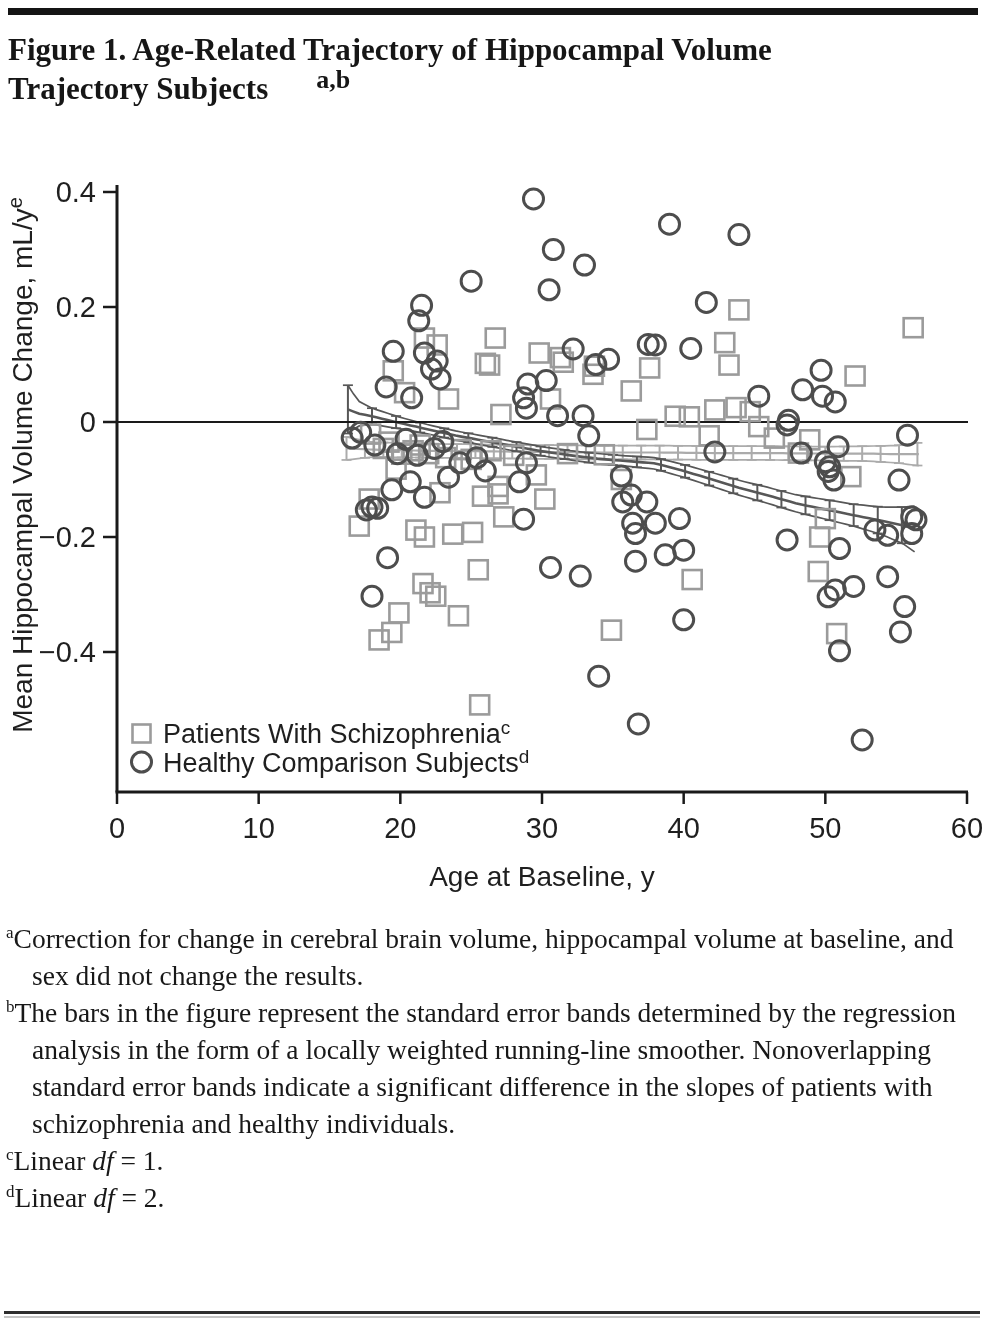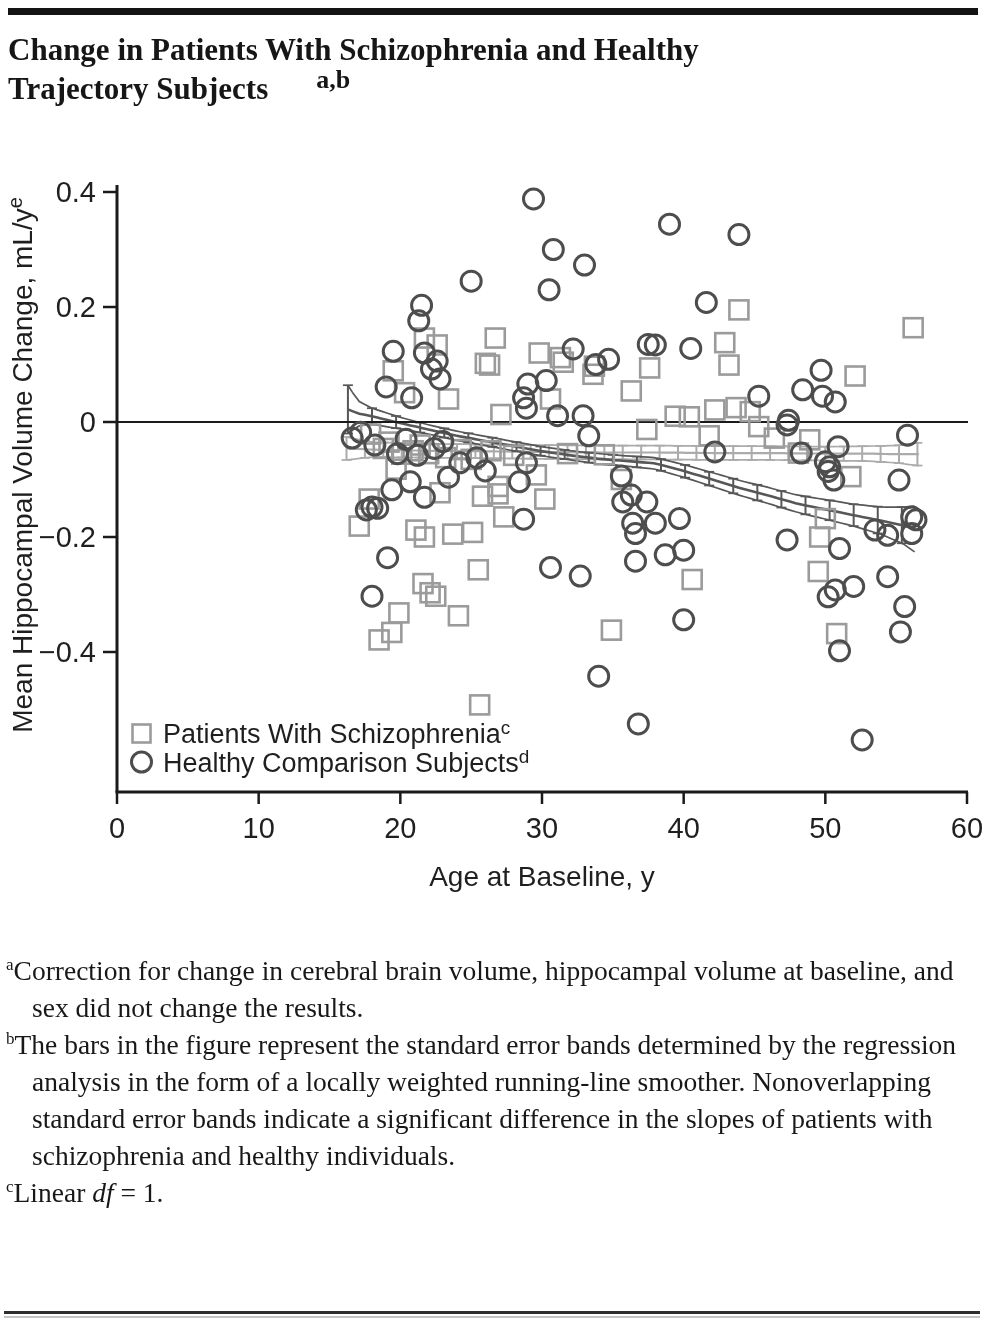--- a/index.html
+++ b/index.html
@@ -5,35 +5,35 @@
   html,body{margin:0;padding:0;background:#ffffff;}
   .page{position:relative;width:987px;height:1329px;background:#ffffff;overflow:hidden;
         font-family:"Liberation Serif", serif;color:#1a1a1a;}
   .top-bar{position:absolute;left:8px;top:8px;width:970px;height:7px;background:#141414;}
   .title{position:absolute;left:8px;top:30px;width:950px;margin:0;
          font-family:"Liberation Serif", serif;font-weight:bold;font-size:31px;line-height:39px;color:#161616;}
   .title .line{display:block;}
   .title sup{font-size:26px;line-height:0;margin-left:48px;}
   #chart{position:absolute;left:0;top:0;}
   .footnotes{position:absolute;left:6px;top:920px;width:960px;
-             font-size:27.5px;line-height:37px;color:#181818;margin-top:32px;}
+             font-size:27.5px;line-height:37px;color:#181818;}
   .footnote{padding-left:26px;text-indent:-26px;}
   .footnote sup{font-size:17px;line-height:0;}
   .footnote em{font-style:italic;}
   .bottom-rule{position:absolute;left:4px;top:1311px;width:976px;height:3px;background:#2e2e2e;}
   .bottom-rule2{position:absolute;left:4px;top:1316px;width:976px;height:2px;background:#c4c4c4;}
 </style>
 </head>
 <body>
 
 <div class="page">
   <div class="top-bar"></div>
 
   <h1 class="title">
-      <span class="line">Change in Patients With Schizophrenia and Healthy</span>
+      <span class="line">Figure 1. Age-Related Trajectory of Hippocampal Volume</span>
       <span class="line"><span>Trajectory Subjects</span><sup>a,b</sup></span>
     </h1>
 
   <svg id="chart" width="987" height="910" viewBox="0 0 987 910" xmlns="http://www.w3.org/2000/svg">
       <g>
         <polyline points="346.5,436.9 352.2,438.1 357.8,439.3 363.5,440.4 369.2,441.6 374.8,442.2 380.5,442.4 386.2,442.6 391.8,442.7 397.5,442.9 403.2,443.1 408.8,443.2 414.5,443.4 420.2,443.6 425.8,443.8 431.5,443.9 437.2,443.9 442.8,444.0 448.5,444.1 454.2,444.1 459.8,444.2 465.5,444.2 471.2,444.3 476.8,444.3 482.5,444.4 488.2,444.5 493.8,444.5 499.5,444.6 505.2,444.6 510.8,444.7 516.5,444.7 522.2,444.8 527.8,444.9 533.5,444.9 539.2,445.0 544.8,445.0 550.5,445.1 556.2,445.1 561.8,445.2 567.5,445.3 573.2,445.3 578.8,445.4 584.5,445.4 590.2,445.5 595.8,445.5 601.5,445.6 607.2,445.6 612.8,445.6 618.5,445.6 624.2,445.6 629.8,445.6 635.5,445.6 641.2,445.6 646.8,445.6 652.5,445.6 658.2,445.6 663.8,445.7 669.5,445.7 675.2,445.8 680.8,445.8 686.5,445.9 692.2,445.9 697.8,446.0 703.5,446.1 709.2,446.1 714.8,446.1 720.5,446.1 726.2,446.1 731.8,446.1 737.5,446.1 743.2,446.1 748.8,446.1 754.5,446.1 760.2,446.1 765.8,446.1 771.5,446.2 777.2,446.2 782.8,446.3 788.5,446.4 794.2,446.4 799.8,446.5 805.5,446.5 811.2,446.6 816.8,446.6 822.5,446.7 828.2,446.7 833.8,446.6 839.5,446.5 845.2,446.5 850.8,446.4 856.5,446.3 862.2,446.2 867.8,446.2 873.5,446.0 879.2,445.9 884.8,445.8 890.5,445.7 896.2,445.6 901.8,444.9 907.5,444.1 913.2,443.4 918.8,442.7" fill="none" stroke="#ababab" stroke-width="1.7"></polyline>
         <polyline points="346.5,459.9 352.2,459.3 357.8,458.7 363.5,458.0 369.2,457.4 374.8,457.1 380.5,457.2 386.2,457.2 391.8,457.3 397.5,457.3 403.2,457.4 408.8,457.4 414.5,457.5 420.2,457.6 425.8,457.6 431.5,457.7 437.2,457.7 442.8,457.8 448.5,457.9 454.2,457.9 459.8,458.0 465.5,458.0 471.2,458.1 476.8,458.1 482.5,458.2 488.2,458.3 493.8,458.3 499.5,458.4 505.2,458.4 510.8,458.5 516.5,458.5 522.2,458.6 527.8,458.7 533.5,458.7 539.2,458.8 544.8,458.8 550.5,458.9 556.2,458.9 561.8,459.0 567.5,459.1 573.2,459.1 578.8,459.2 584.5,459.2 590.2,459.3 595.8,459.3 601.5,459.4 607.2,459.4 612.8,459.4 618.5,459.4 624.2,459.4 629.8,459.4 635.5,459.4 641.2,459.4 646.8,459.4 652.5,459.4 658.2,459.4 663.8,459.5 669.5,459.5 675.2,459.6 680.8,459.6 686.5,459.7 692.2,459.7 697.8,459.8 703.5,459.9 709.2,459.9 714.8,459.9 720.5,459.9 726.2,459.9 731.8,459.9 737.5,459.9 743.2,459.9 748.8,459.9 754.5,459.9 760.2,459.9 765.8,459.9 771.5,460.0 777.2,460.0 782.8,460.1 788.5,460.2 794.2,460.2 799.8,460.3 805.5,460.3 811.2,460.4 816.8,460.4 822.5,460.5 828.2,460.6 833.8,460.6 839.5,460.7 845.2,460.8 850.8,460.9 856.5,460.9 862.2,461.0 867.8,461.1 873.5,461.4 879.2,461.8 884.8,462.1 890.5,462.5 896.2,462.8 901.8,463.5 907.5,464.3 913.2,465.0 918.8,465.7" fill="none" stroke="#ababab" stroke-width="1.7"></polyline>
         <line x1="346.50054" y1="436.95" x2="346.50054" y2="459.95" stroke="#ababab" stroke-width="2"></line>
         <line x1="341.50054" y1="436.95" x2="351.50054" y2="436.95" stroke="#ababab" stroke-width="1.7"></line>
         <line x1="341.50054" y1="459.95" x2="351.50054" y2="459.95" stroke="#ababab" stroke-width="1.7"></line>
@@ -425,17 +425,18 @@
         <circle cx="141.5" cy="762" r="10" fill="none" stroke="#4d4d4d" stroke-width="3"></circle>
         <text x="163" y="743" fill="#1f1f1f" font-family="&quot;Liberation Sans&quot;, sans-serif" font-size="27"><tspan>Patients With Schizophrenia</tspan><tspan dy="-9" font-size="19">c</tspan></text>
         <text x="163" y="772" fill="#1f1f1f" font-family="&quot;Liberation Sans&quot;, sans-serif" font-size="27"><tspan>Healthy Comparison Subjects</tspan><tspan dy="-9" font-size="19">d</tspan></text>
       </g>
     </svg>
 
   <div class="footnotes" id="footnotes">
       <div class="footnote"><sup>a</sup><span>Correction for change in cerebral brain volume, hippocampal volume at baseline, and sex did not change the results.</span></div>
       <div class="footnote"><sup>b</sup><span>The bars in the figure represent the standard error bands determined by the regression analysis in the form of a locally weighted running-line smoother. Nonoverlapping standard error bands indicate a significant difference in the slopes of patients with schizophrenia and healthy individuals.</span></div>
       <div class="footnote"><sup>c</sup><span>Linear </span><em>df</em><span> = 1.</span></div>
+      <div class="footnote"><sup>d</sup><span>Linear </span><em>df</em><span> = 2.</span></div>
     </div>
 
   <div class="bottom-rule"></div>
   <div class="bottom-rule2"></div>
 </div>
 
 </body></html>

